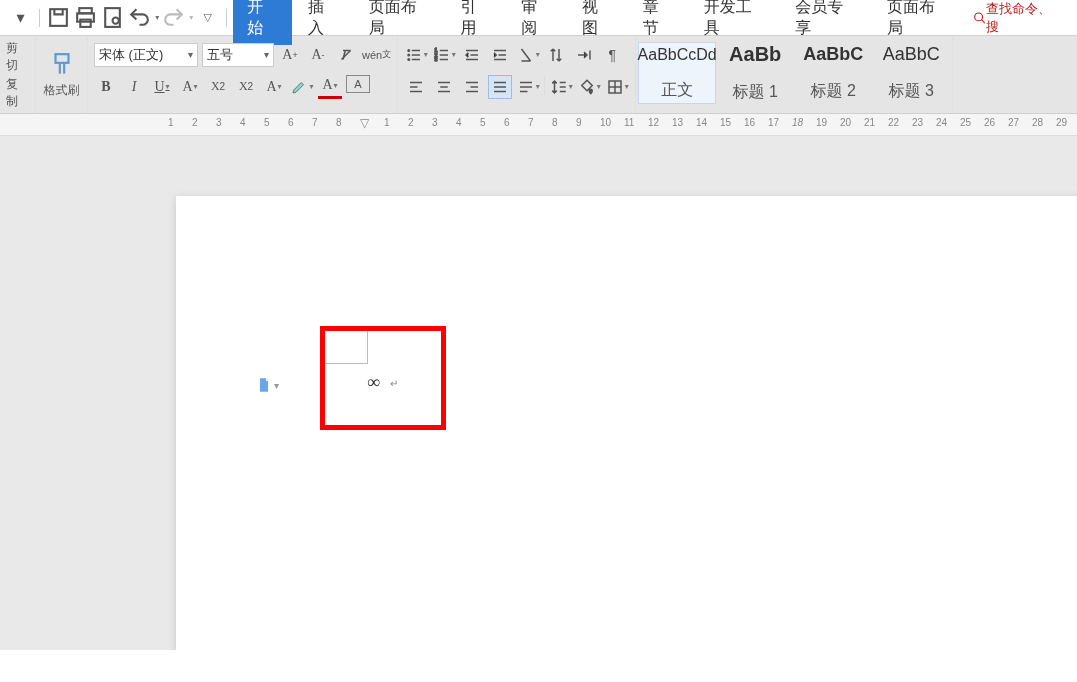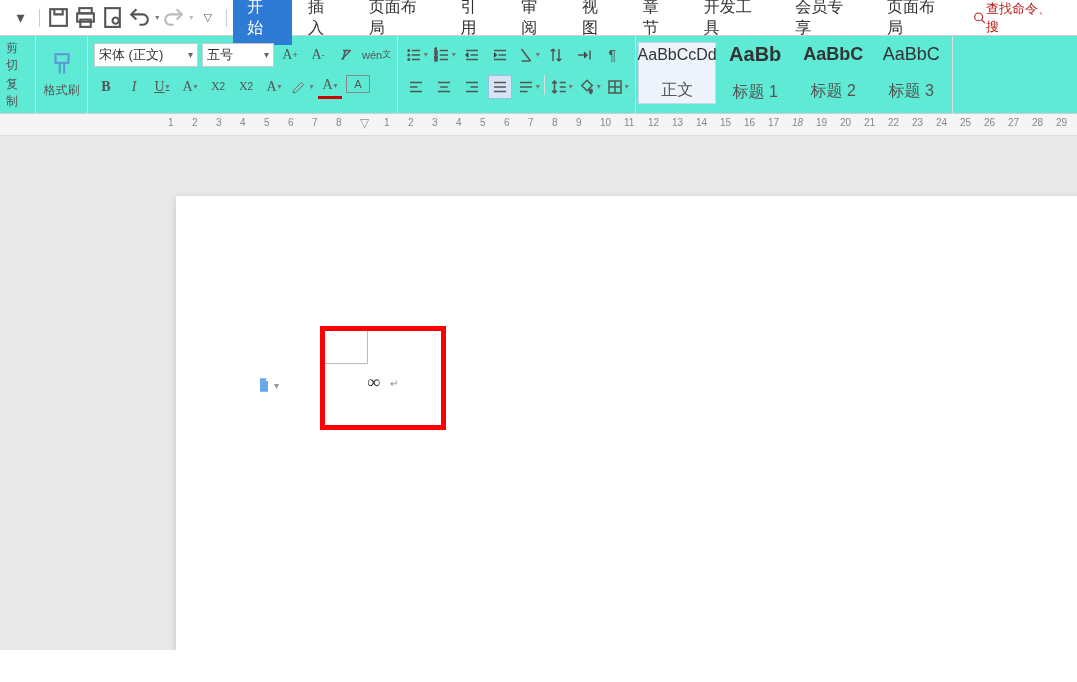--- a/index.html
+++ b/index.html
@@ -5,21 +5,21 @@
 * { margin: 0; padding: 0; box-sizing: border-box; font-family: "Microsoft YaHei", sans-serif; }
 body { background: #fff; overflow: hidden; width: 1077px; height: 682px; }
 
 .qat { height: 36px; display: flex; align-items: center; padding: 0 8px; border-bottom: 1px solid #d0d0d0; gap: 2px; }
 .qat-item { width: 26px; height: 26px; display: flex; align-items: center; justify-content: center; color: #555; cursor: pointer; }
 .qat-sep { width: 1px; height: 18px; background: #ccc; margin: 0 4px; }
 .menu-item { padding: 6px 14px; font-size: 16px; color: #333; cursor: pointer; }
 .menu-item.active { background: #2e7bd6; color: #fff; border-radius: 4px 4px 0 0; }
 .search-box { margin-left: auto; display: flex; align-items: center; padding: 3px 8px; color: #b91c1c; font-size: 13px; }
 
-.ribbon { height: 78px; display: flex; align-items: stretch; border-bottom: 1px solid #d0d0d0; background: #5eead4; }
+.ribbon { height: 78px; display: flex; align-items: stretch; border-bottom: 1px solid #d0d0d0; background: #e5e5e5; }
 .rgroup { display: flex; flex-direction: column; justify-content: center; padding: 4px 6px; border-right: 1px solid #e0e0e0; }
 .rgroup.vert { align-items: center; gap: 2px; font-size: 12px; color: #555; }
 .rrow { display: flex; gap: 4px; height: 32px; }
 .dropdown { border: 1px solid #ccc; height: 24px; display: flex; align-items: center; padding: 0 4px; font-size: 13px; color: #333; background: #fff; }
 .dropdown .dd-label { flex: 1; }
 .dropdown .dd-arrow { font-size: 10px; color: #666; margin-left: 4px; }
 .tbtn { min-width: 24px; height: 24px; display: flex; align-items: center; justify-content: center; color: #555; cursor: pointer; font-size: 14px; }
 .tbtn svg { width: 18px; height: 18px; }
 .tbtn.sel { background: #d6e4f5; border: 1px solid #9cbde6; }
 .style-item { width: 78px; height: 62px; display: flex; flex-direction: column; align-items: center; justify-content: center; cursor: pointer; border: 1px solid transparent; }

